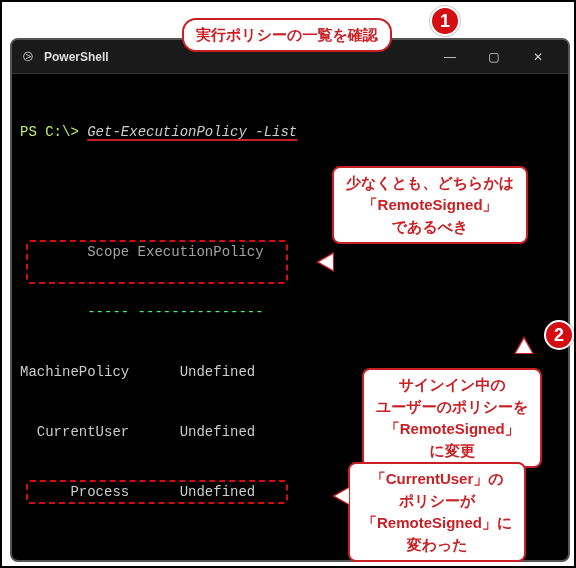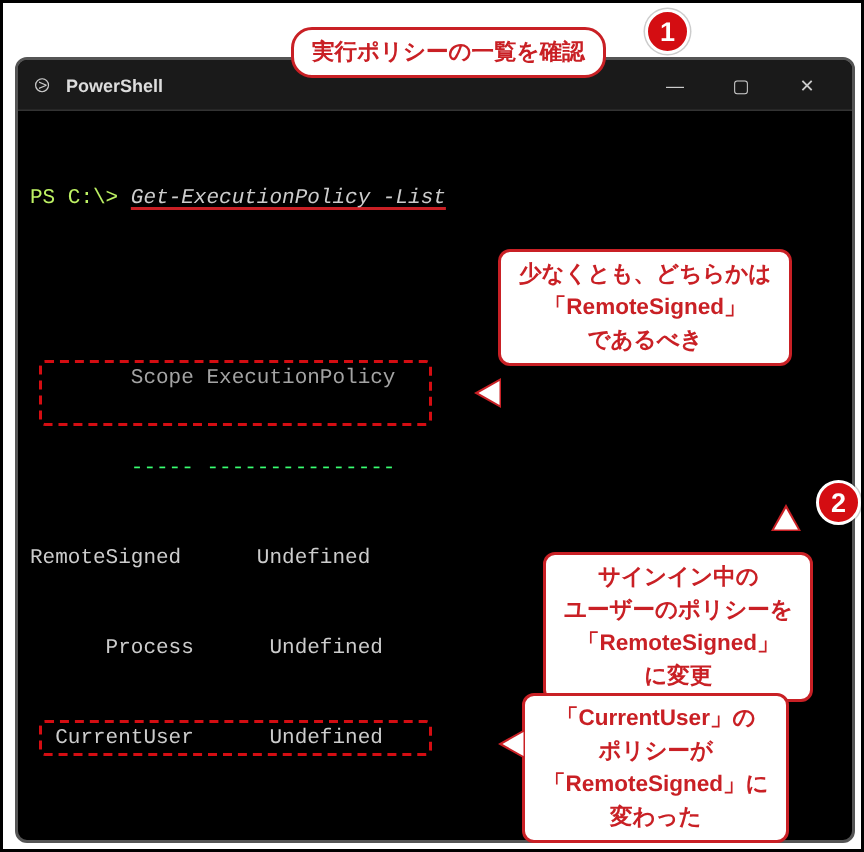--- a/index.html
+++ b/index.html
@@ -142,23 +142,23 @@
     <div class="wbtn">—</div>
     <div class="wbtn">▢</div>
     <div class="wbtn">✕</div>
   </div>
 
   <div class="terminal">
     <span class="line"><span class="prompt">PS C:\&gt; </span><span class="cmd-u-red">Get-ExecutionPolicy -List</span></span>
     <span class="line"></span>
     <span class="line"><span class="hdr">        Scope</span><span class="hdr"> ExecutionPolicy</span></span>
     <span class="line"><span class="dash">        -----</span><span class="dash"> ---------------</span></span>
-    <span class="line"><span>RemoteSigned</span><span>      Undefined</span></span>
+    <span class="line"><span>MachinePolicy</span><span>      Undefined</span></span>
+    <span class="line"><span>  CurrentUser</span><span>      Undefined</span></span>
     <span class="line"><span>      Process</span><span>      Undefined</span></span>
-    <span class="line"><span>  CurrentUser</span><span>      Undefined</span></span>
     
     
     
     
     
     
     
     
     
     
@@ -166,21 +166,21 @@
     
     
     
     
   </div>
 
   <div class="dashed-box" style="left:14px; top:200px; width:262px; height:44px;"></div>
   <div class="dashed-box" style="left:14px; top:440px; width:262px; height:24px;"></div>
 </div>
 
-<div class="callout" style="left:192px; top:16px;border-radius:14px;">実行ポリシーの一覧を確認</div>
+<div class="callout" style="left:180px; top:16px;border-radius:14px;">実行ポリシーの一覧を確認</div>
 <div class="badge" style="left:428px; top:4px;">1</div>
 
 <div class="callout" style="left:330px; top:164px;">少なくとも、どちらかは
 「RemoteSigned」
 であるべき</div>
 <div class="tail left" style="left:314px; top:250px; border-width:10px 18px 10px 0;"></div>
 
 <div class="badge" style="left:542px; top:318px;">2</div>
 
 <div class="callout" style="left:360px; top:366px;text-align:center;">サインイン中の

